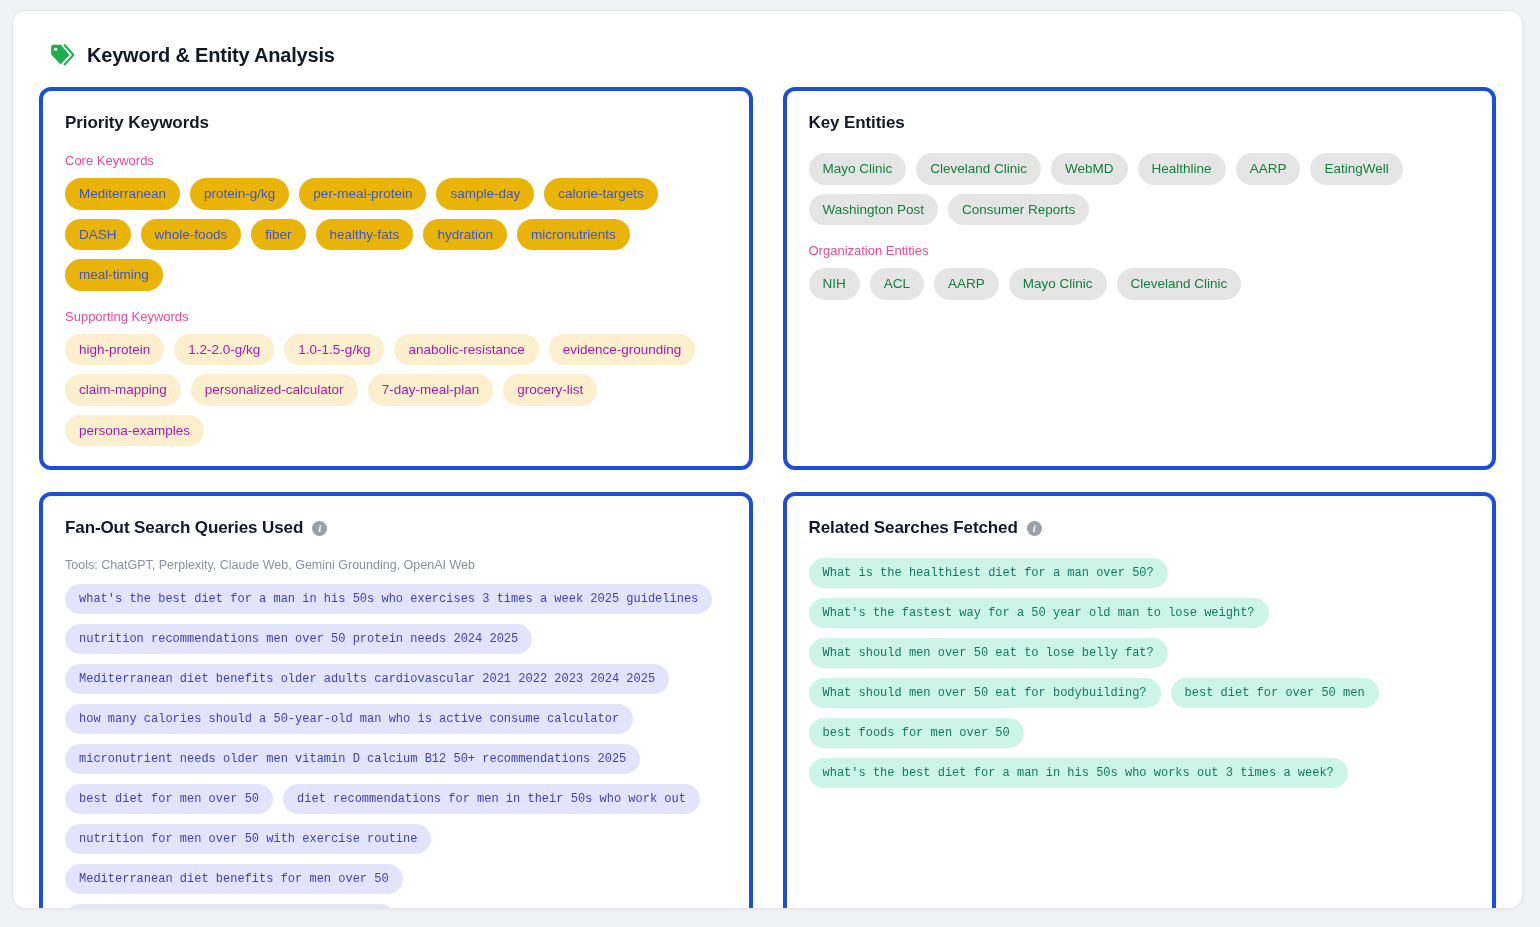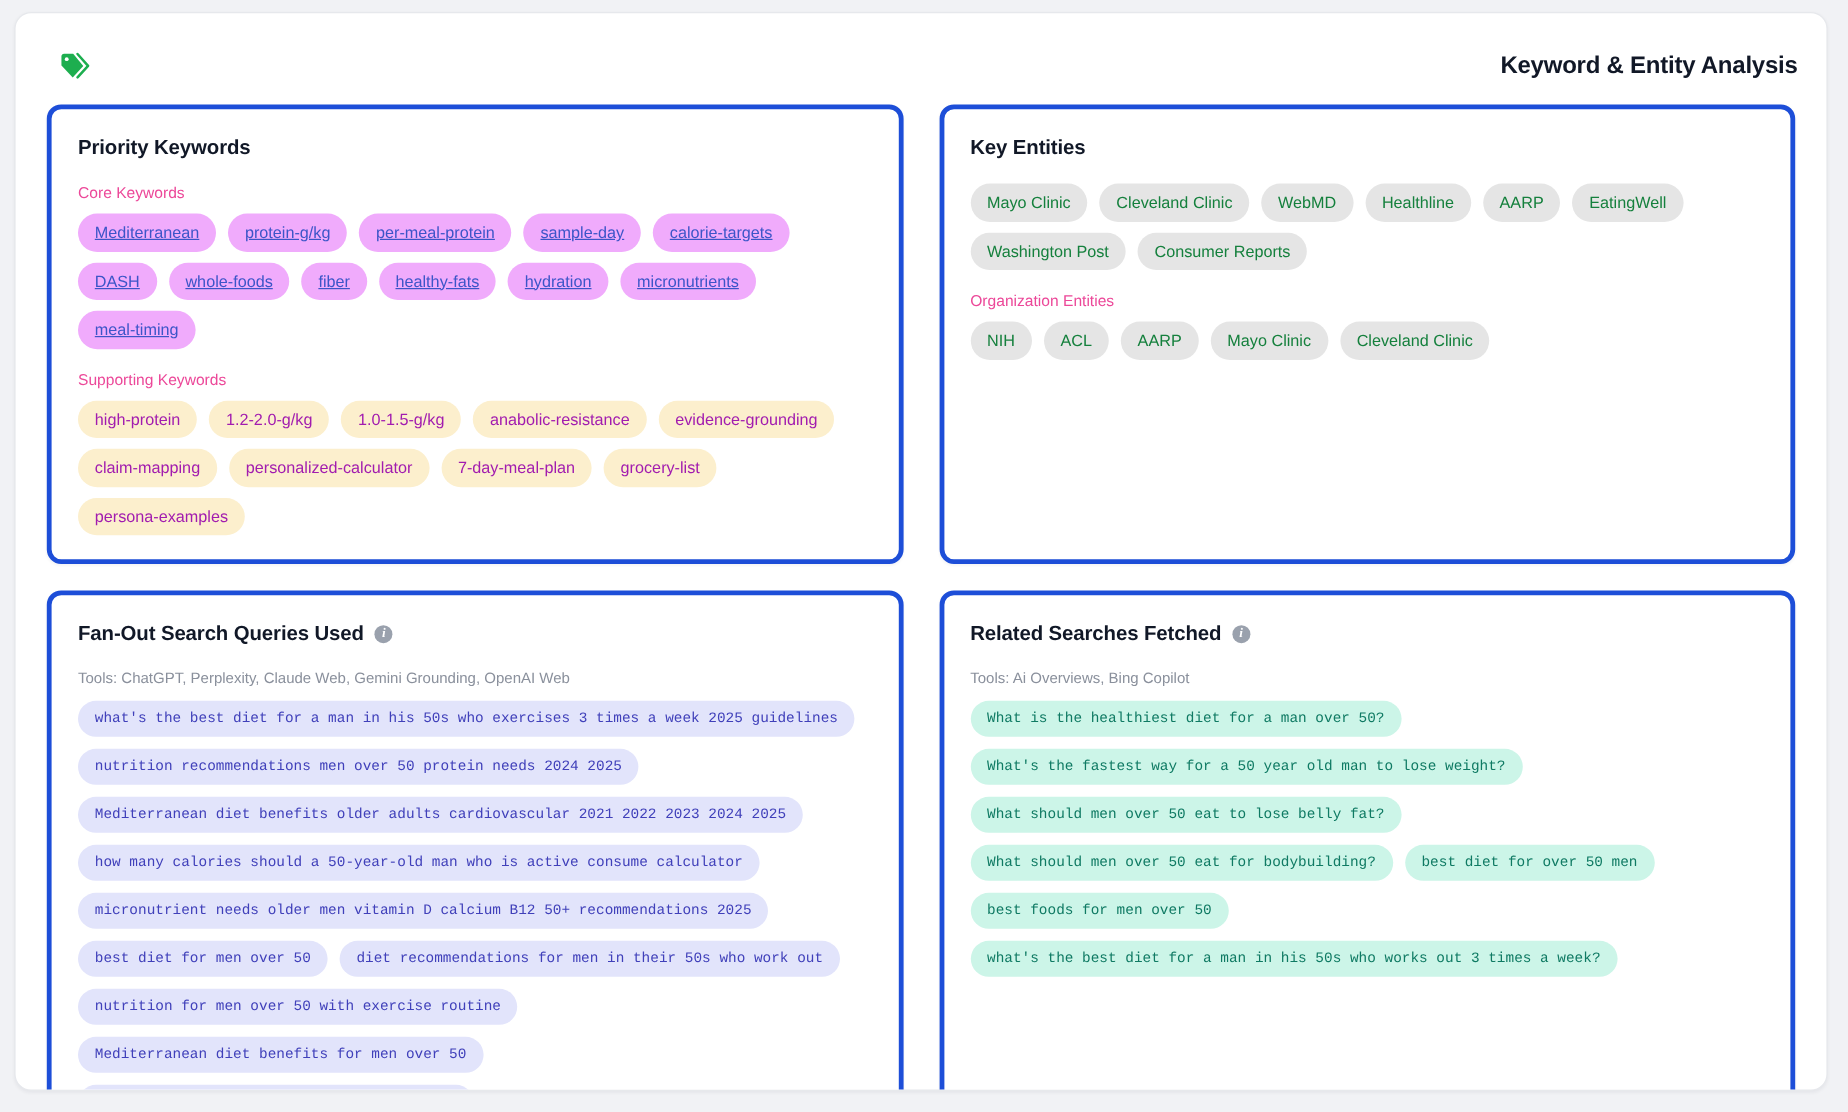--- a/index.html
+++ b/index.html
@@ -23,21 +23,20 @@
     width: 1511px;
     height: 899px;
     padding: 22px 24px 24px 24px;
     overflow: hidden;
   }
   .section-header {
     display: flex;
     align-items: center;
     gap: 12px;
     margin: 10px 0 20px 12px;
-    justify-content: space-between;
   }
   .tag-icon { width: 26px; height: 24px; display: block; flex: none; }
   .section-title {
     font-size: 20px;
     font-weight: bold;
     color: #111827;
     letter-spacing: -0.2px;
   }
   .grid {
     display: grid;
@@ -91,21 +90,21 @@
     gap: 9px 10px;
   }
   .chip {
     display: inline-block;
     border-radius: 999px;
     font-size: 13.5px;
     line-height: 1;
     padding: 9px 14px;
     white-space: nowrap;
   }
-  .chip-blue   { background: #f0abfc; color: #3c55c8; text-decoration: underline; }
+  .chip-blue   { background: #eab308; color: #3c55c8; }
   .chip-amber  { background: #fcefcd; color: #a21caf; }
   .chip-green  { background: #e5e5e5; color: #15803d; }
   .chip-indigo { background: #e2e4fb; color: #4040ba; }
   .chip-teal   { background: #ccf5e8; color: #0f7a63; text-align: right; }
   .tools-line {
     font-size: 12.5px;
     color: #8a909c;
     margin: 4px 0 12px 0;
   }
   .queries { display: flex; flex-wrap: wrap; gap: 10px 10px; }
@@ -219,21 +218,20 @@
             <span class="chip chip-indigo">protein needs for men over 50 who exercise</span>
             <span class="chip chip-indigo">best diet for men in 50s who exercise regularly nutrition guidelines 2025</span>
           </div>
       </div>
 
       <div class="card card-bot">
         <div class="card-title">
           <span>Related Searches Fetched</span>
           <span class="info-icon">i</span>
         </div>
-        <div class="tools-line">Tools: Ai Overviews, Bing Copilot</div>
         <div class="queries">
             <span class="chip chip-teal">What is the healthiest diet for a man over 50?</span>
             <span class="chip chip-teal">What's the fastest way for a 50 year old man to lose weight?</span>
             <span class="chip chip-teal">What should men over 50 eat to lose belly fat?</span>
             <span class="chip chip-teal">What should men over 50 eat for bodybuilding?</span>
             <span class="chip chip-teal">best diet for over 50 men</span>
             <span class="chip chip-teal">best foods for men over 50</span>
             <span class="chip chip-teal">what's the best diet for a man in his 50s who works out 3 times a week?</span>
           </div>
       </div>

